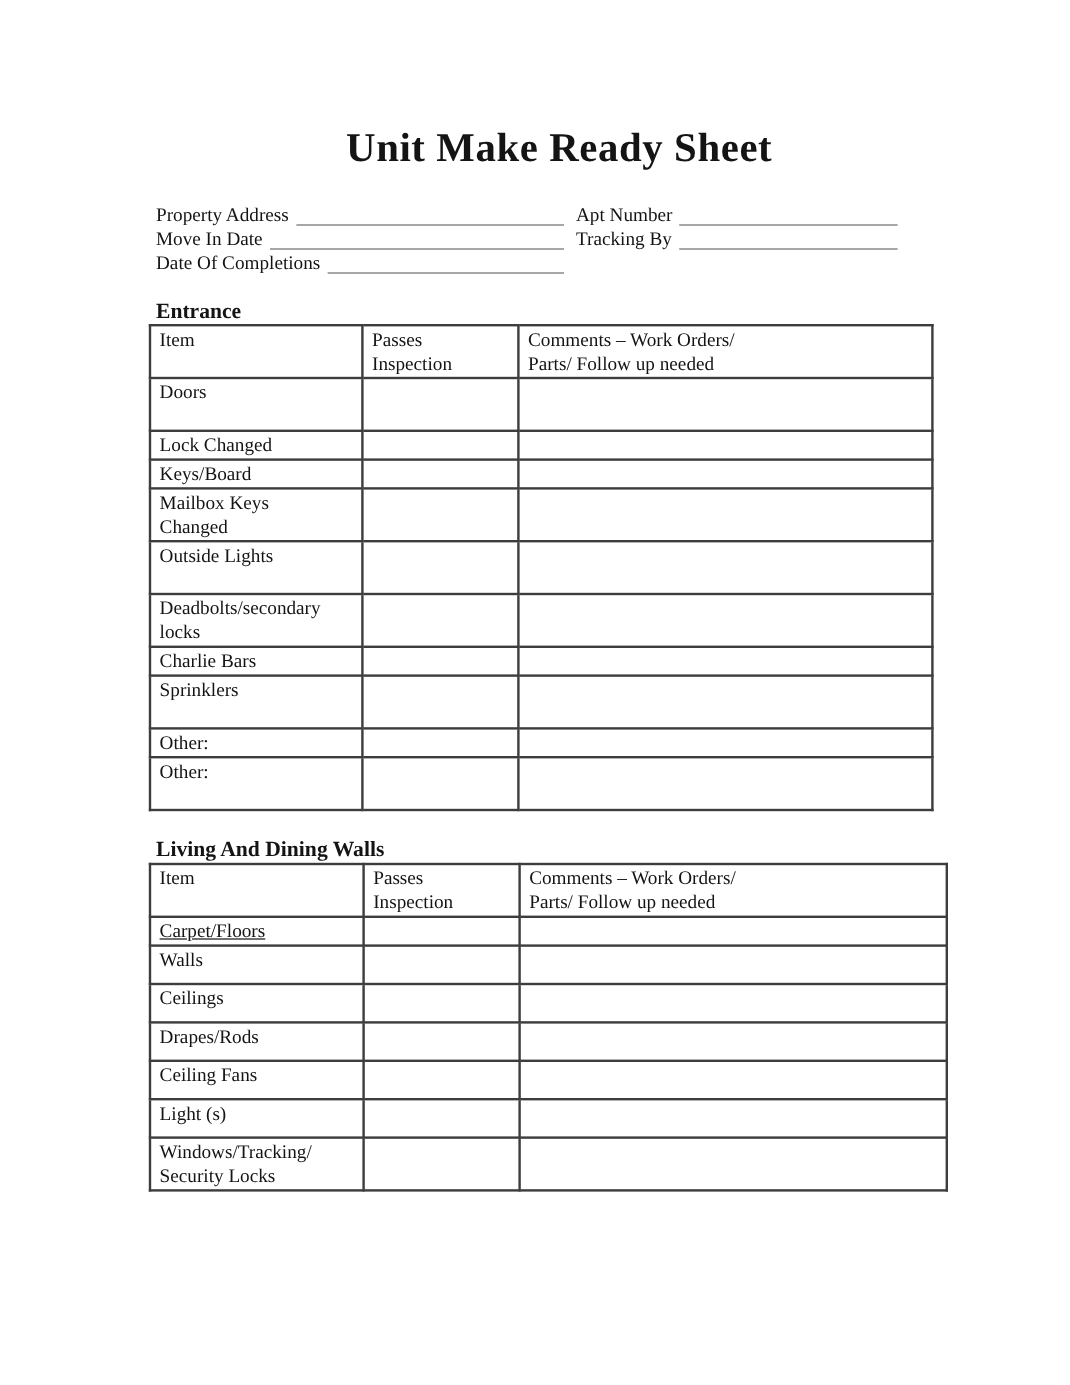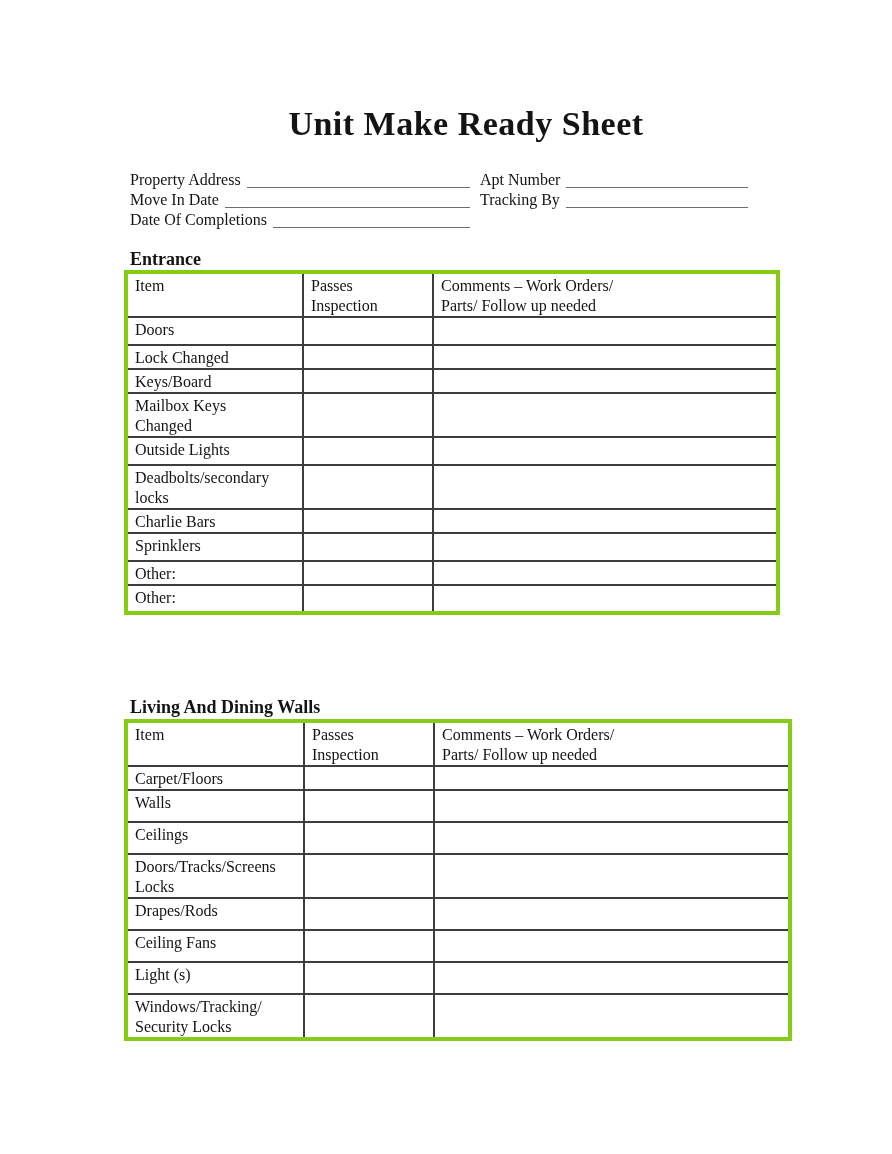--- a/index.html
+++ b/index.html
@@ -52,38 +52,38 @@
     font-weight: bold;
   }
   .heading-entrance { top: 249px; }
   .heading-living   { top: 697px; }
   table.sheet {
     position: absolute;
     left: 124px;
     border-collapse: collapse;
     table-layout: fixed;
     background: #fff;
-    border: 4px solid #84cc16;
+    border: 2px solid #84cc16;
   }
   .table-entrance { top: 270px; width: 652px; }
   .table-living   { top: 719px; width: 664px; }
   table.sheet th, table.sheet td {
     border: 2px solid #3d3d3d;
     vertical-align: top;
     text-align: left;
     font-weight: normal;
     font-size: 16px;
     line-height: 20px;
     padding: 2px 7px 0 7px;
     white-space: pre-line;
     overflow: hidden;
   }
   
-  .rh31 { height: 21px; } .rh32 { height: 32px; } .rh35 { height: 20px; }
-  .rh36 { height: 28px; } .rh40 { height: 40px; } .rh41 { height: 41px; }
+  .rh31 { height: 21px; text-decoration: underline; } .rh32 { height: 32px; } .rh35 { height: 20px; }
+  .rh36 { height: 44px; } .rh40 { height: 40px; } .rh41 { height: 41px; }
   .rh42 { height: 42px; } .rh44 { height: 44px; }
   .watermark {
     position: absolute;
     left: 16px;
     top: 1085px;
     font-family: "Liberation Mono", monospace;
     font-size: 34px;
     line-height: 40px;
     letter-spacing: 2px;
     color: #8c8c8c;
@@ -227,26 +227,20 @@
     <tr class="rh32">
       <td>Walls</td>
       <td></td>
       <td></td>
     </tr>
     <tr class="rh32">
       <td>Ceilings</td>
       <td></td>
       <td></td>
     </tr>
-    <tr class="rh41">
-      <td>Doors/Tracks/Screens
-Locks</td>
-      <td></td>
-      <td></td>
-    </tr>
     <tr class="rh32">
       <td>Drapes/Rods</td>
       <td></td>
       <td></td>
     </tr>
     <tr class="rh32">
       <td>Ceiling Fans</td>
       <td></td>
       <td></td>
     </tr>

